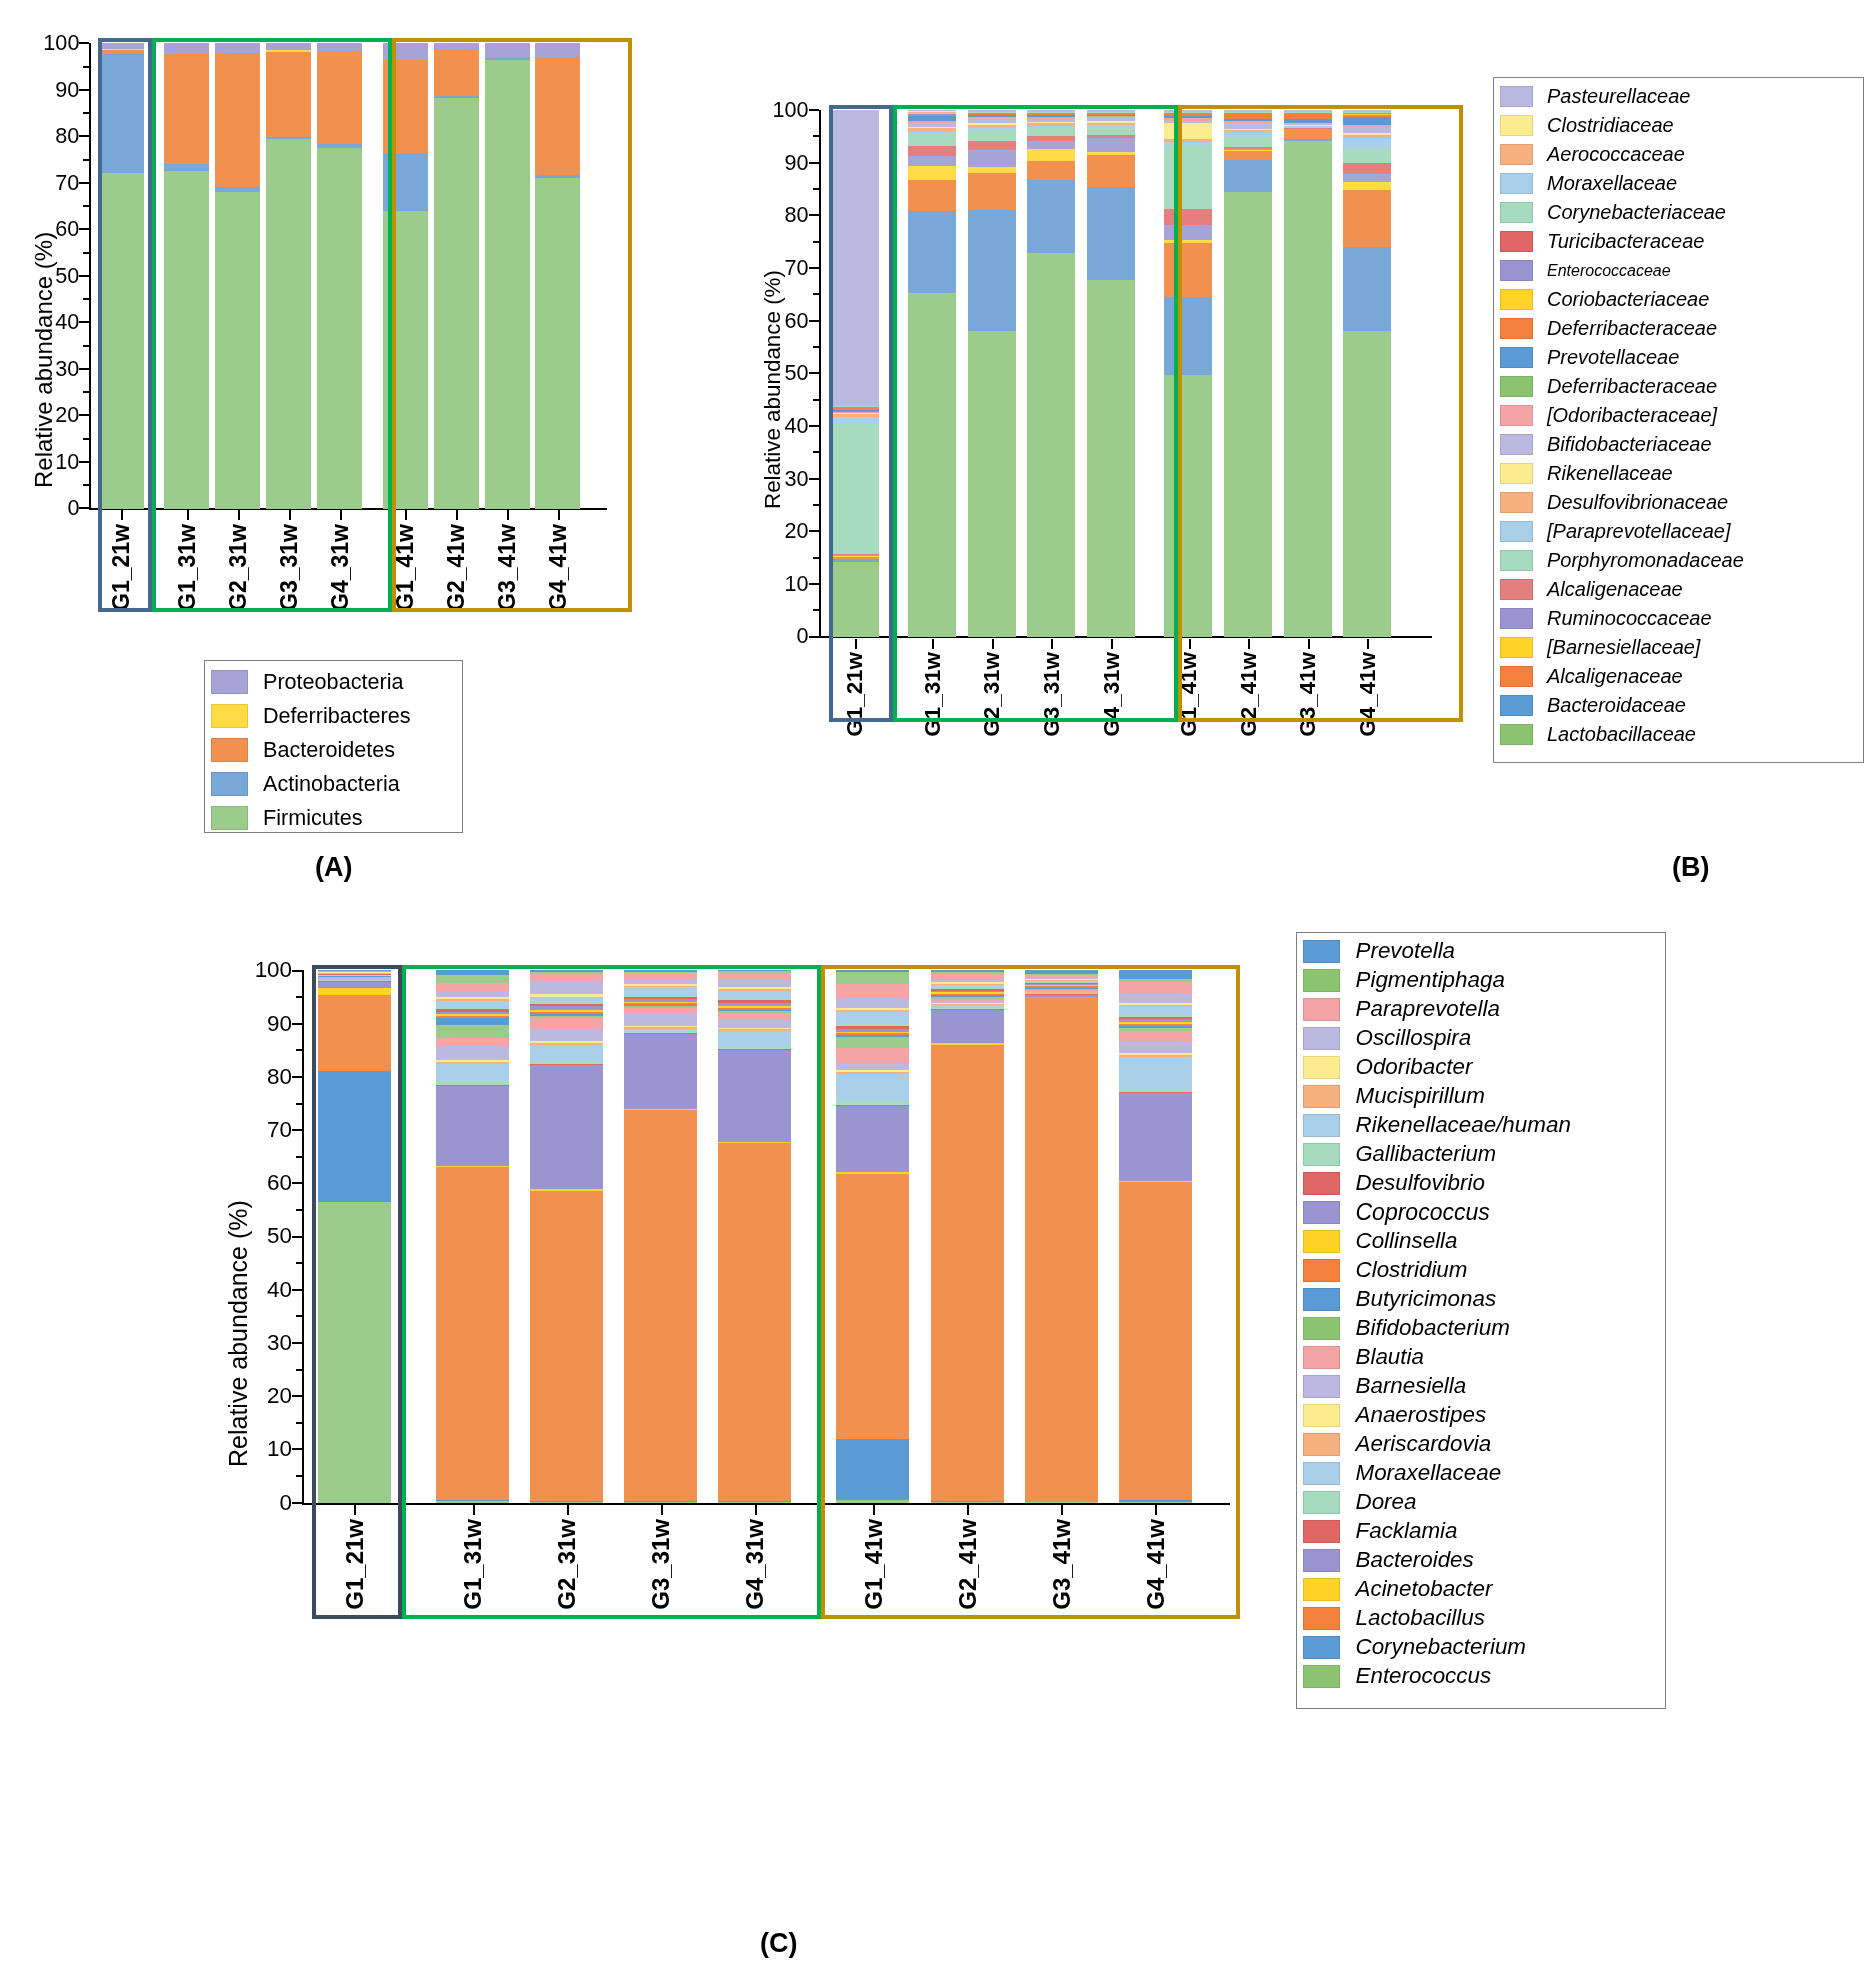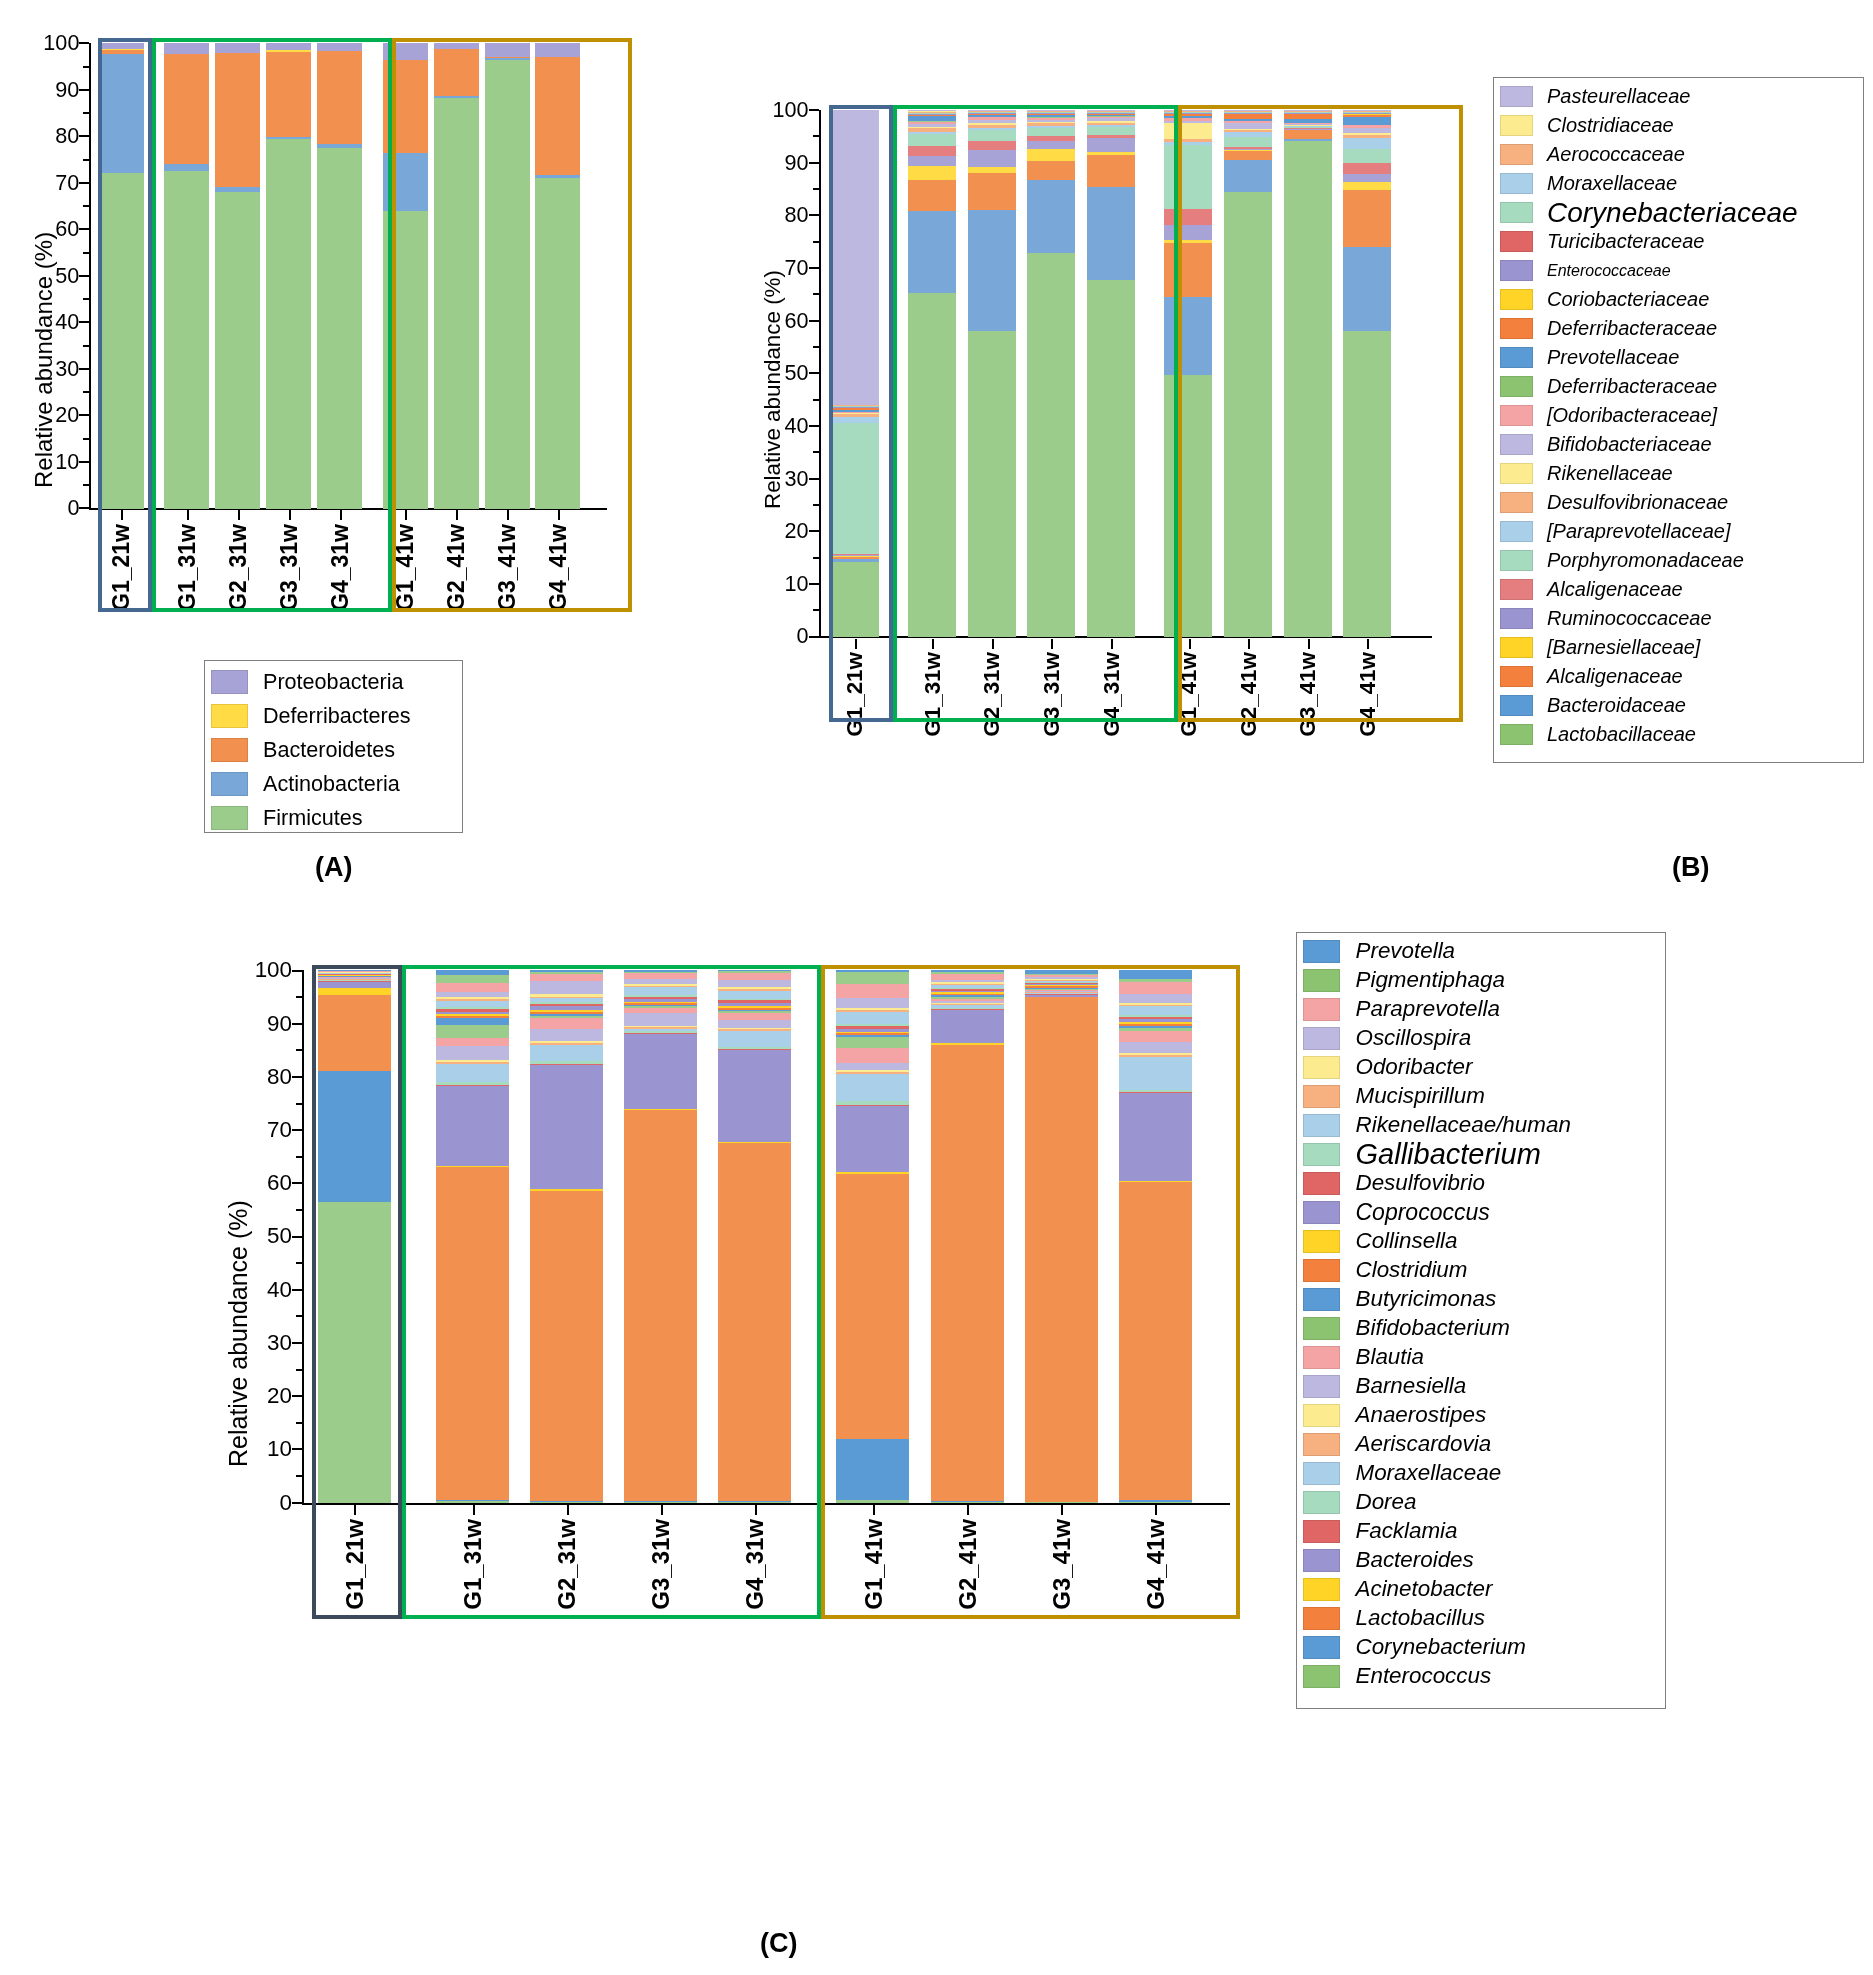--- a/index.html
+++ b/index.html
@@ -496,21 +496,21 @@
       <div class="legrow" style="height: 29px;">
         <span class="swatch" style="width: 33px; height: 21px; background: rgb(247, 176, 128); margin-right: 14px;"></span>
         <span class="legtxt ital" style="font-size: 20px;">Aerococcaceae</span>
       </div>
       <div class="legrow" style="height: 29px;">
         <span class="swatch" style="width: 33px; height: 21px; background: rgb(170, 207, 233); margin-right: 14px;"></span>
         <span class="legtxt ital" style="font-size: 20px;">Moraxellaceae</span>
       </div>
       <div class="legrow" style="height: 29px;">
         <span class="swatch" style="width: 33px; height: 21px; background: rgb(166, 219, 192); margin-right: 14px;"></span>
-        <span class="legtxt ital" style="font-size: 28px;">Corynebacteriaceae</span>
+        <span class="legtxt ital" style="font-size: 20px;">Corynebacteriaceae</span>
       </div>
       <div class="legrow" style="height: 29px;">
         <span class="swatch" style="width: 33px; height: 21px; background: rgb(224, 102, 102); margin-right: 14px;"></span>
         <span class="legtxt ital" style="font-size: 20px;">Turicibacteraceae</span>
       </div>
       <div class="legrow" style="height: 29px;">
         <span class="swatch" style="width: 33px; height: 21px; background: rgb(154, 148, 208); margin-right: 14px;"></span>
         <span class="legtxt ital" style="font-size: 16px;">Enterococcaceae</span>
       </div>
       <div class="legrow" style="height: 29px;">
@@ -928,21 +928,21 @@
       <div class="legrow" style="height: 29px;">
         <span class="swatch" style="width: 37px; height: 22.4px; background: rgb(247, 176, 128); margin-right: 15.5px;"></span>
         <span class="legtxt ital" style="font-size: 22.4px;">Mucispirillum</span>
       </div>
       <div class="legrow" style="height: 29px;">
         <span class="swatch" style="width: 37px; height: 22.4px; background: rgb(170, 207, 233); margin-right: 15.5px;"></span>
         <span class="legtxt ital" style="font-size: 22.4px;">Rikenellaceae/human</span>
       </div>
       <div class="legrow" style="height: 29px;">
         <span class="swatch" style="width: 37px; height: 22.4px; background: rgb(166, 219, 192); margin-right: 15.5px;"></span>
-        <span class="legtxt ital" style="font-size: 29px;">Gallibacterium</span>
+        <span class="legtxt ital" style="font-size: 22px;">Gallibacterium</span>
       </div>
       <div class="legrow" style="height: 29px;">
         <span class="swatch" style="width: 37px; height: 22.4px; background: rgb(224, 102, 102); margin-right: 15.5px;"></span>
         <span class="legtxt ital" style="font-size: 22.4px;">Desulfovibrio</span>
       </div>
       <div class="legrow" style="height: 29px;">
         <span class="swatch" style="width: 37px; height: 22.4px; background: rgb(154, 148, 208); margin-right: 15.5px;"></span>
         <span class="legtxt ital" style="font-size: 23px;">Coprococcus</span>
       </div>
       <div class="legrow" style="height: 29px;">

